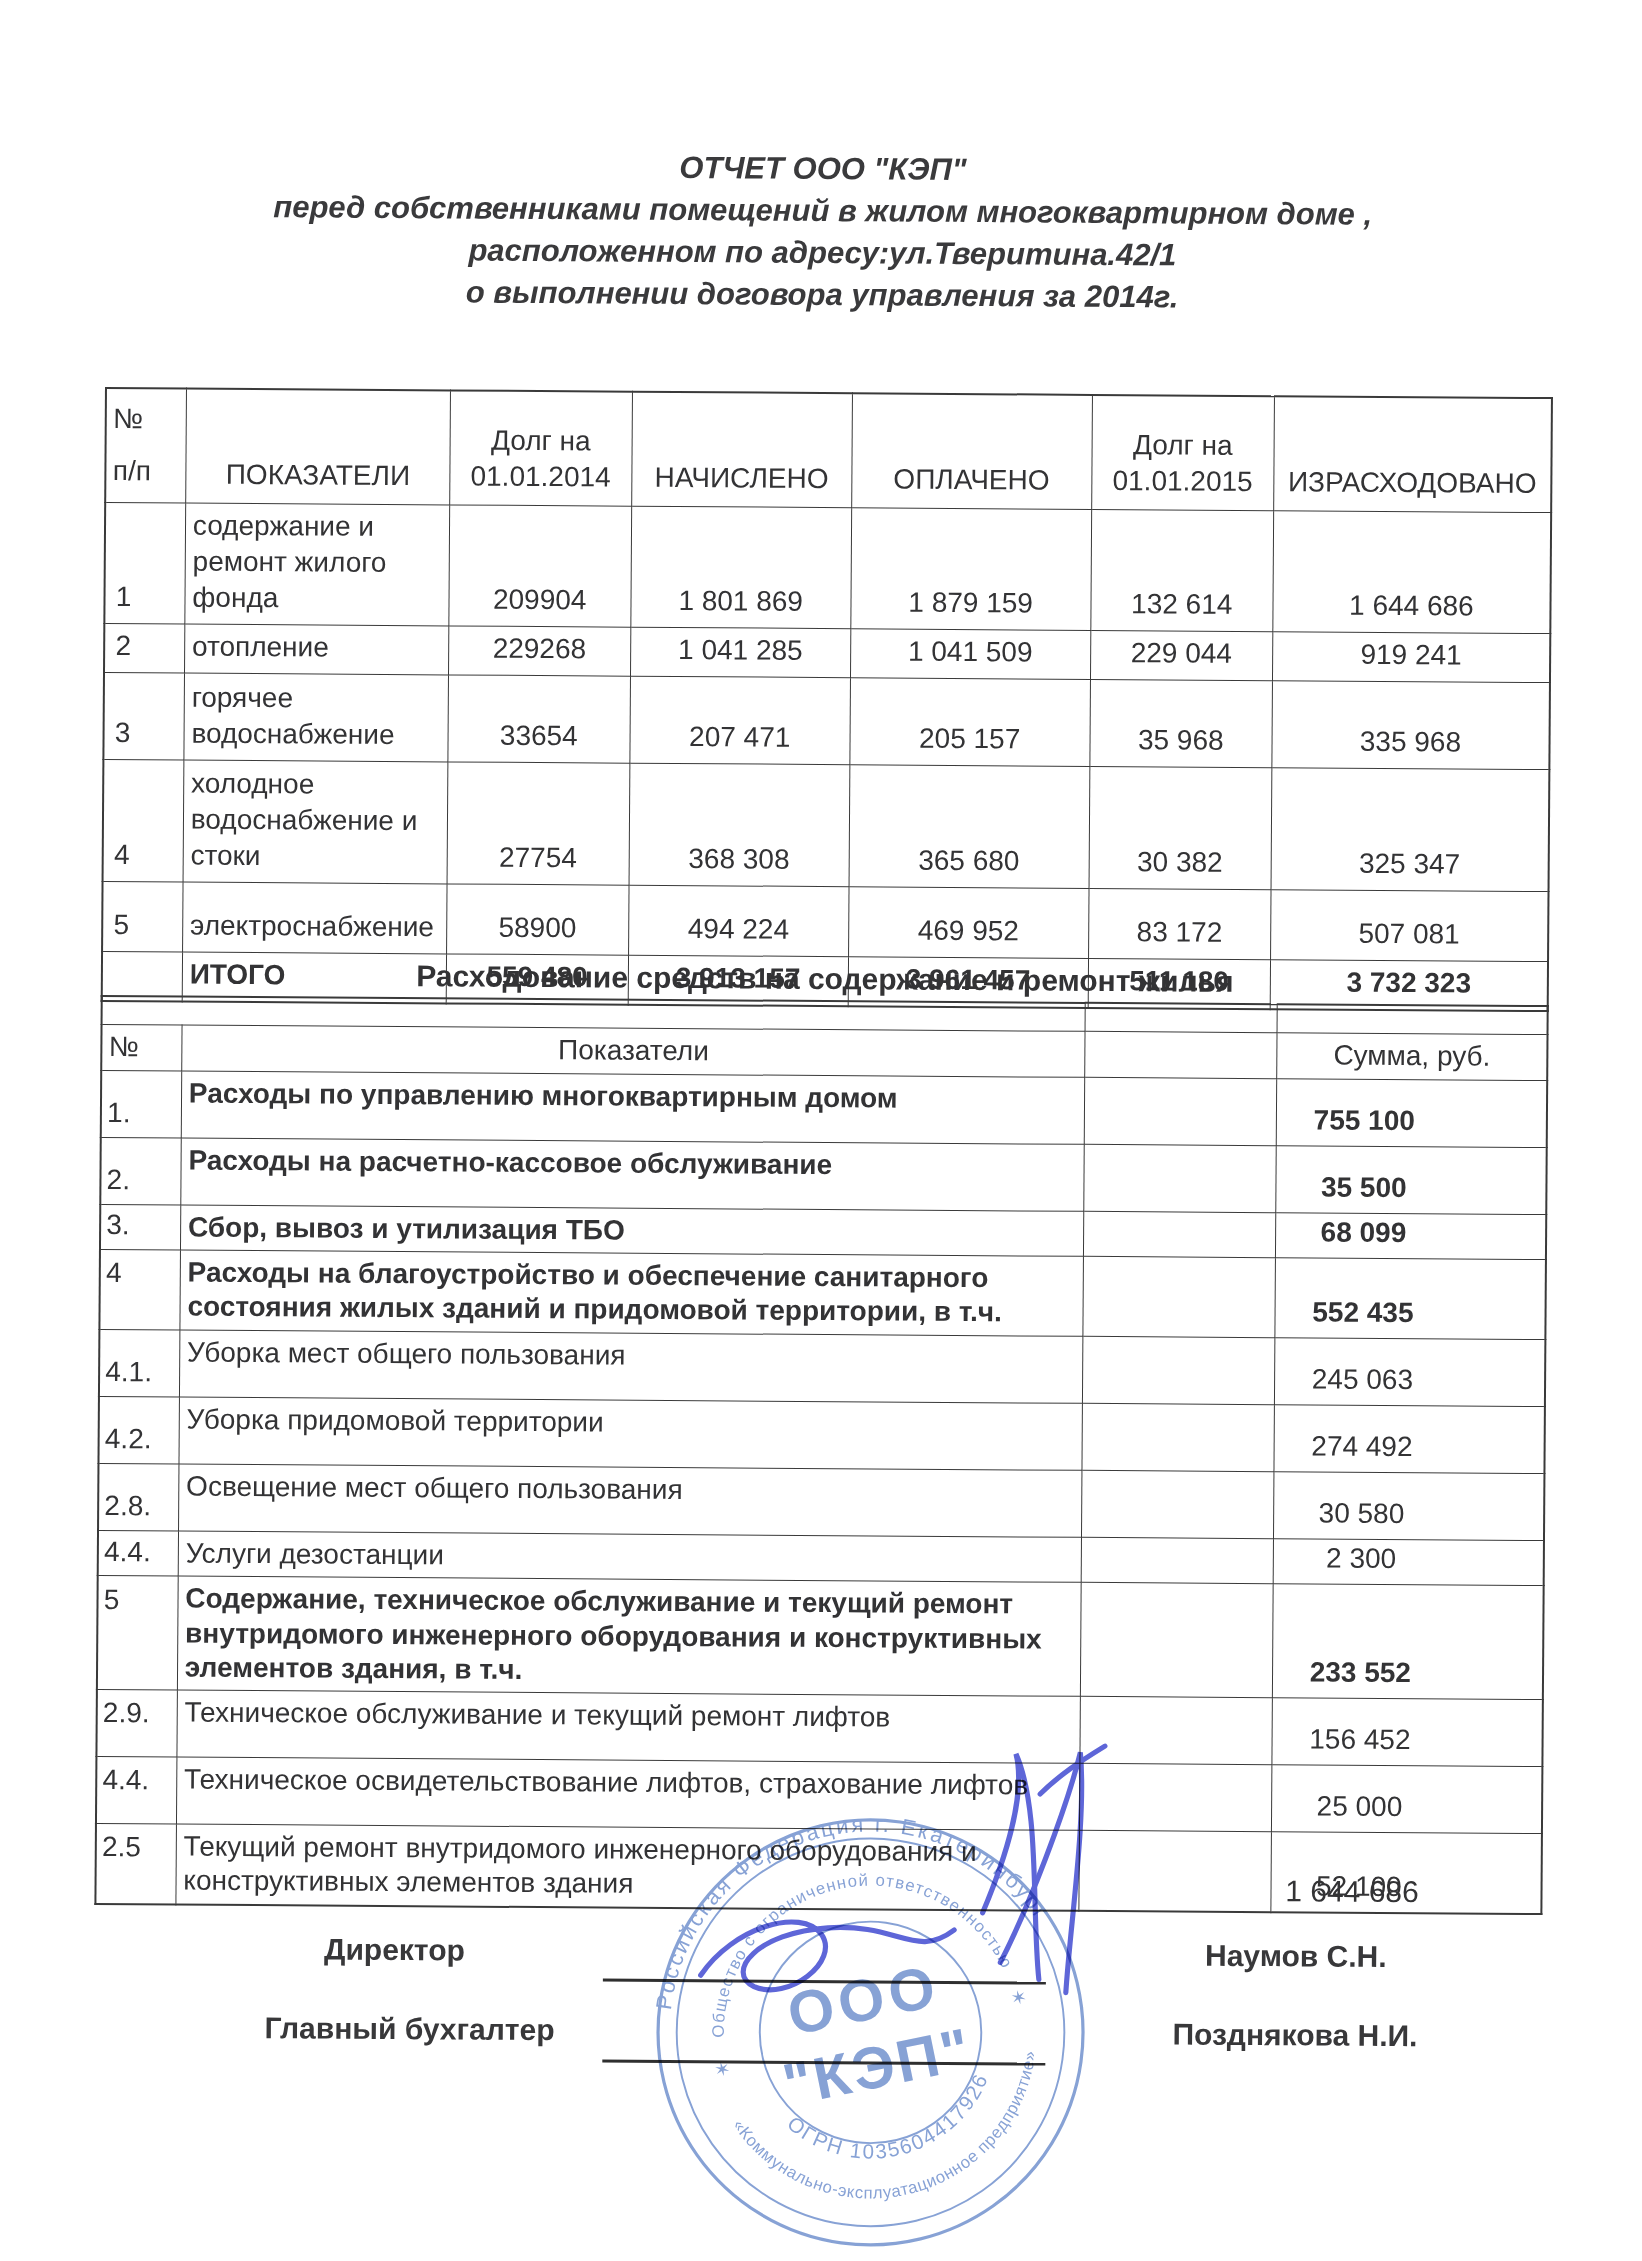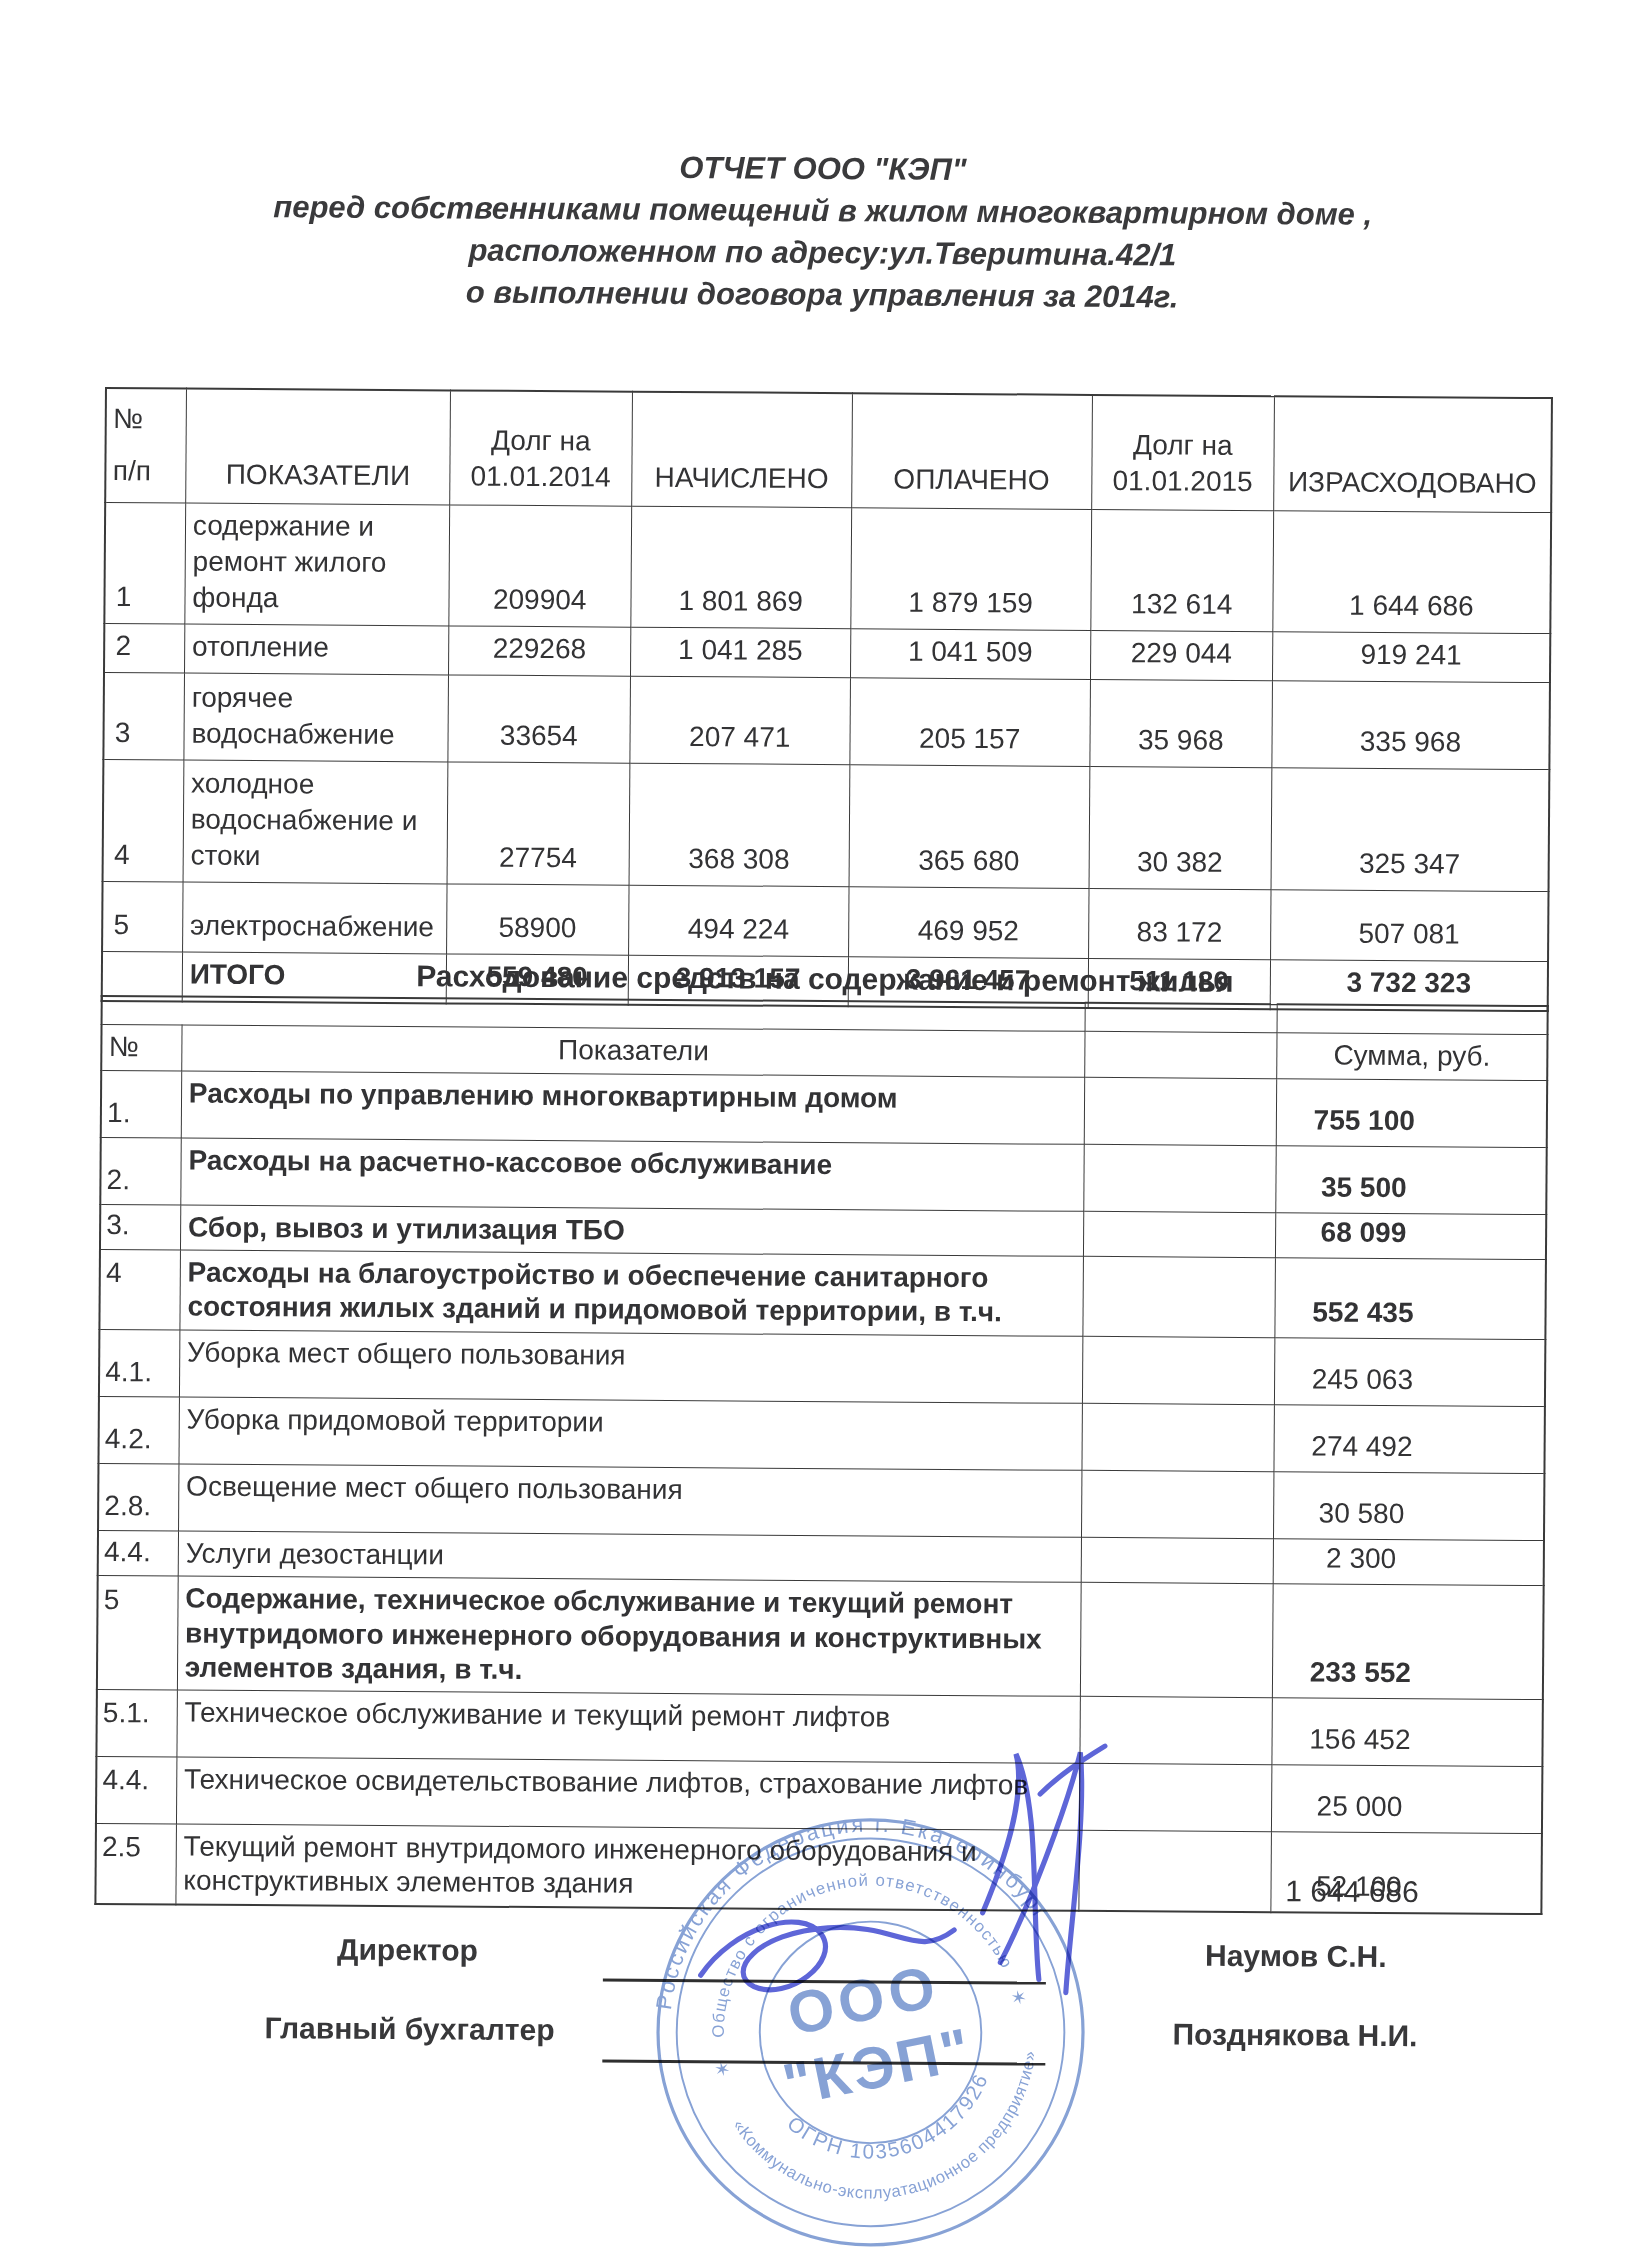--- a/index.html
+++ b/index.html
@@ -58,21 +58,21 @@
   .t2 td.label{vertical-align:top;text-align:left;padding:5.2px 6.4px 5.2px 6.4px;}
   .t2 td.label.b{font-weight:bold;}
   .t2 td.val{vertical-align:bottom;text-align:center;padding:2.6px 97px 7.7px 2.6px;}
   .t2 td.val.b{font-weight:bold;}
 
   .grand-total{position:absolute;left:1227px;top:1866px;width:271px;text-align:center;
                font-size:30px;color:#333335;}
 
   
   .sig-label{position:absolute;font-size:30px;font-weight:bold;color:#38383a;}
-  #sig-role-1{left:348px;top:1931px;}
+  #sig-role-1{left:335px;top:1931px;}
   #sig-name-1{left:1216px;top:1931px;}
   #sig-role-2{left:276px;top:2010px;}
   #sig-name-2{left:1184px;top:2010px;}
   .sig-line{position:absolute;height:3.2px;background:#2f2f2f;width:443px;left:614px;}
   #sig-line-1{top:1975px;}
   #sig-line-2{top:2056px;}
 
   .stamp-svg{position:absolute;left:647px;top:1792px;width:470px;height:470px;
              mix-blend-mode:multiply;opacity:.92;}
   .sign-svg{position:absolute;left:599px;top:1710px;width:612px;height:361px;
@@ -242,21 +242,21 @@
             <td class="mid"></td>
             <td class="val">2 300</td>
           </tr>
           <tr>
             <td class="num top">5</td>
             <td class="label b">Содержание, техническое обслуживание и текущий ремонт внутридомого инженерного оборудования и конструктивных элементов здания, в т.ч.</td>
             <td class="mid"></td>
             <td class="val b">233 552</td>
           </tr>
           <tr>
-            <td class="num top">5.1.</td>
+            <td class="num top">2.9.</td>
             <td class="label">Техническое обслуживание и текущий ремонт лифтов</td>
             <td class="mid"></td>
             <td class="val">156 452</td>
           </tr>
           <tr>
             <td class="num top">4.4.</td>
             <td class="label">Техническое освидетельствование лифтов, страхование лифтов</td>
             <td class="mid"></td>
             <td class="val">25 000</td>
           </tr>

